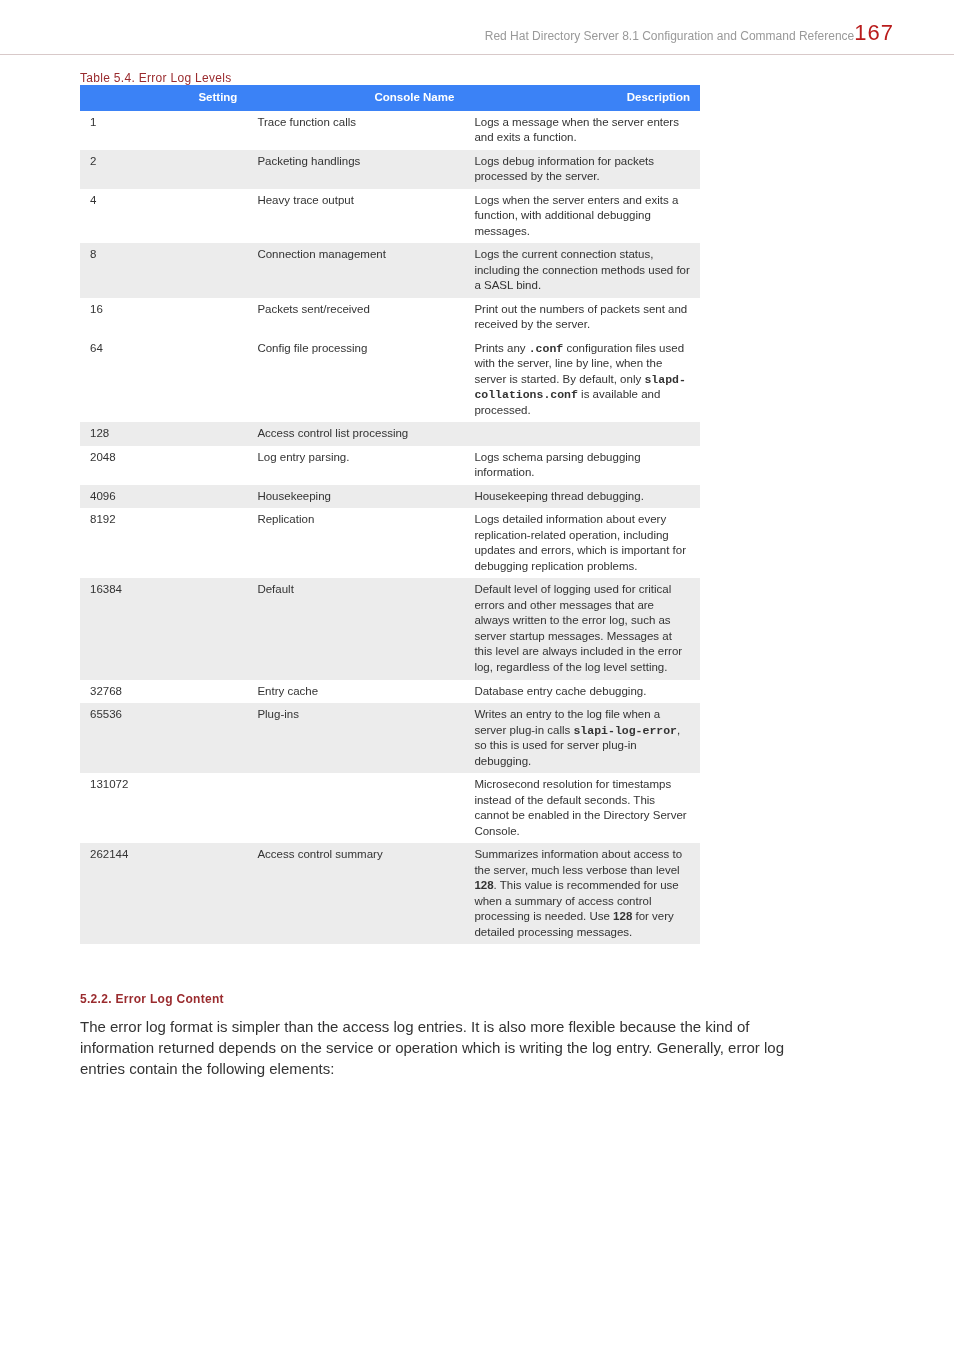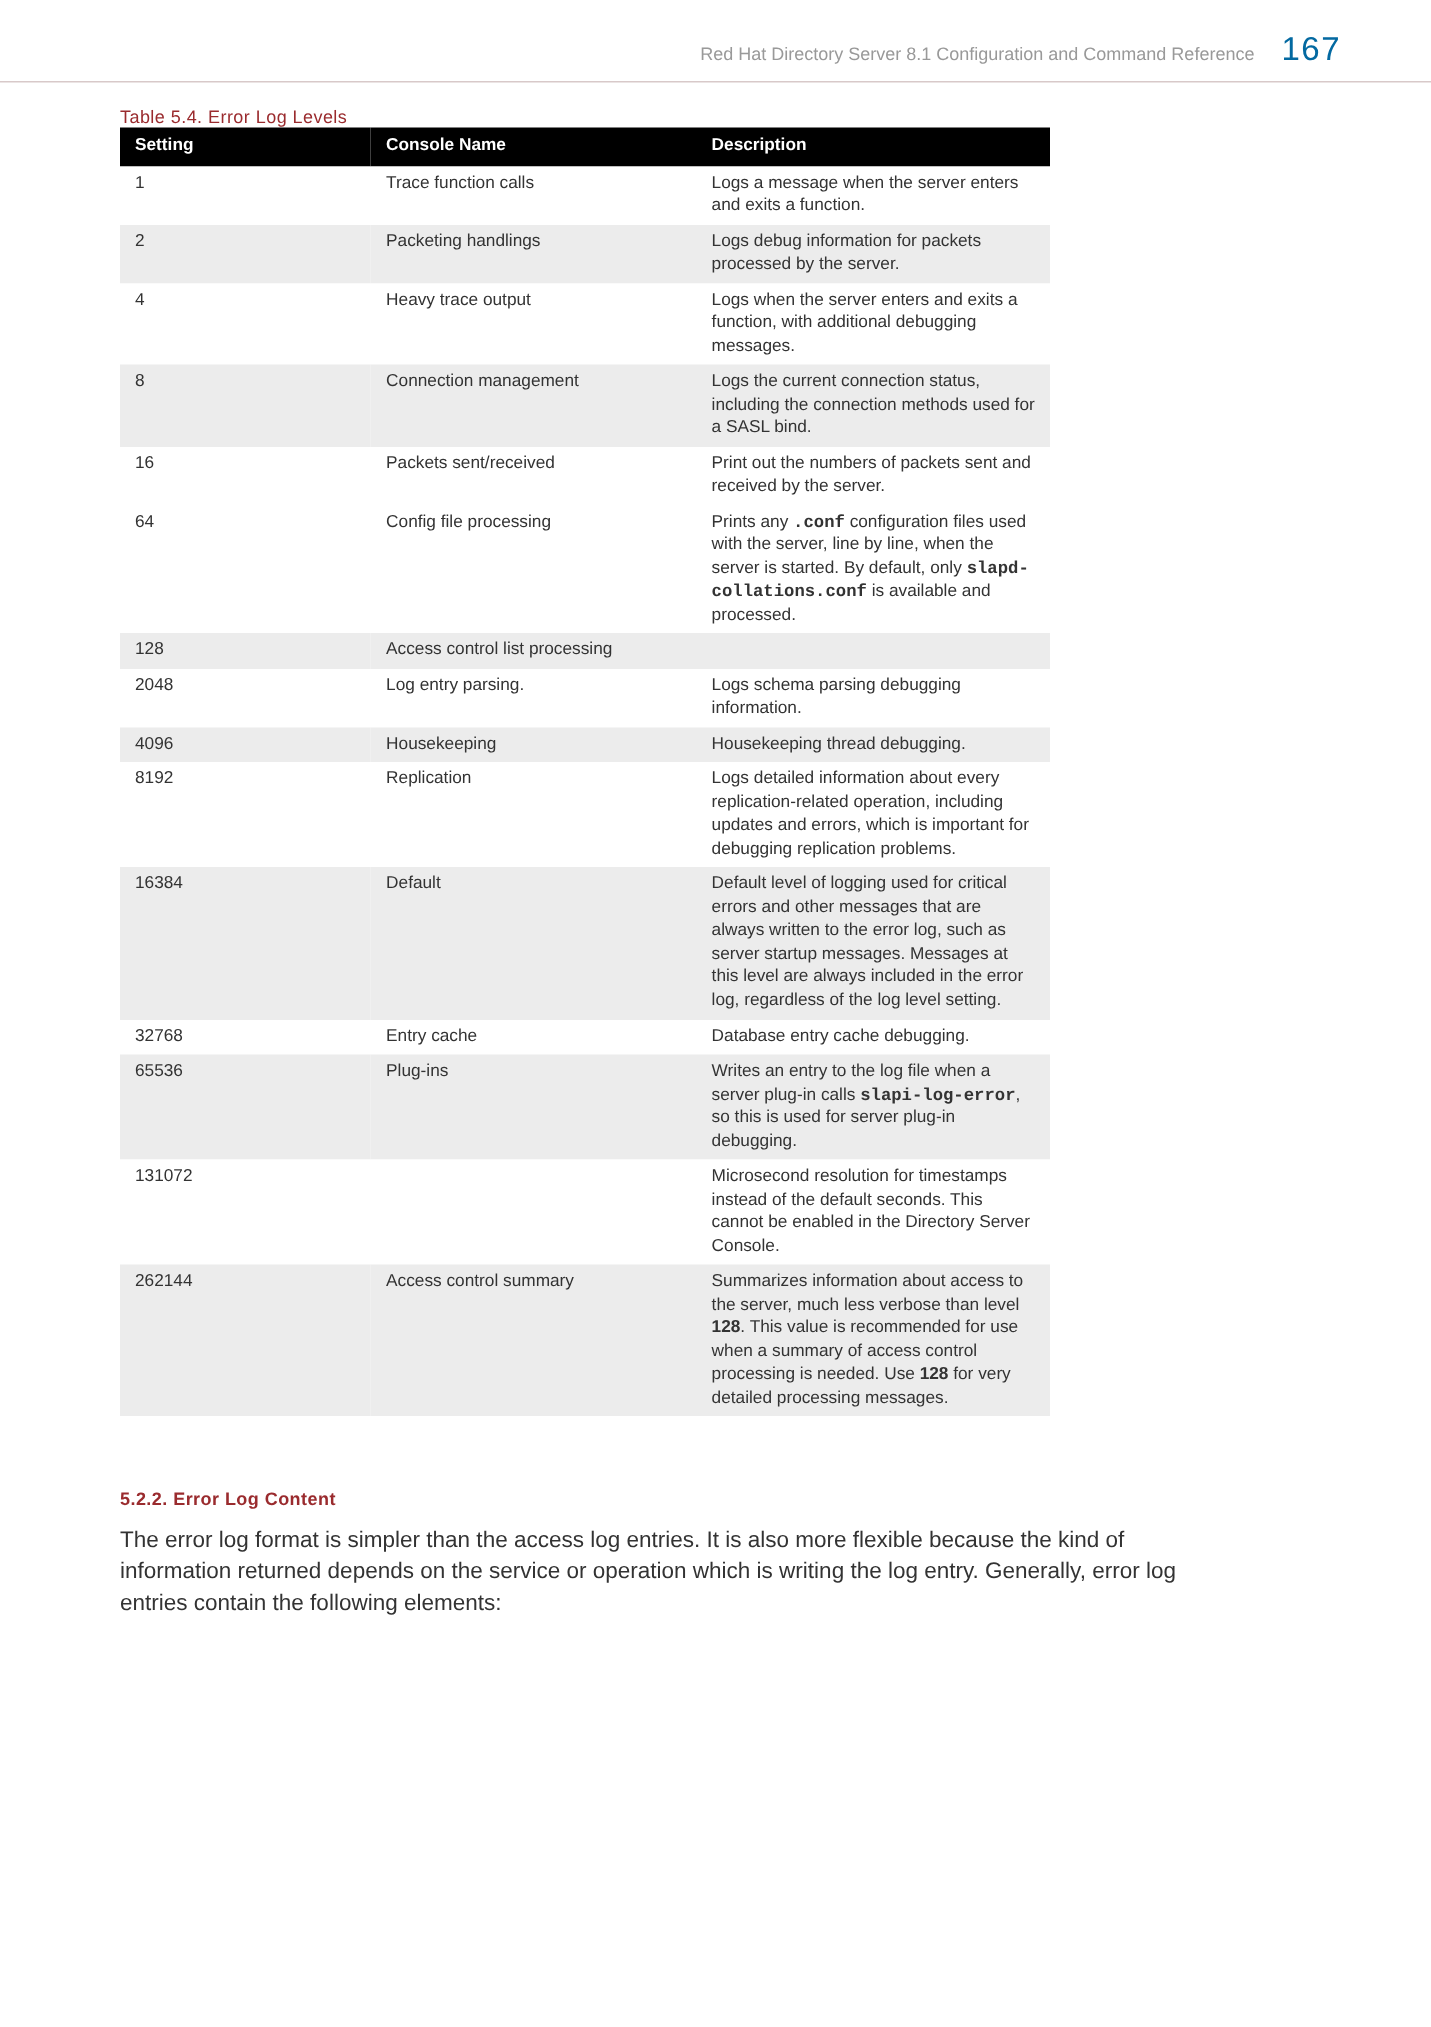--- a/index.html
+++ b/index.html
@@ -14,24 +14,23 @@
       display: flex;
       justify-content: flex-end;
       align-items: baseline;
       padding: 20px 60px 8px 0;
       border-bottom: 1px solid #d8c9c9;
       margin-bottom: 16px;
     }
     .page-header-title {
       color: #999;
       font-size: 12px;
-      margin-right: 18px;
     }
     .page-number {
-      color: #0369a1;
+      color: #b91c1c;
       font-size: 22px;
       font-weight: normal;
       letter-spacing: 1px;
     }
     .content {
       padding: 0 80px 40px 80px;
     }
     .table-caption {
       color: #9a2b2e;
       font-size: 12px;
@@ -39,23 +38,23 @@
       margin-bottom: 0px;
       letter-spacing: 0.3px;
     }
     table {
       border-collapse: collapse;
       width: 620px;
       font-size: 11.5px;
       line-height: 1.35;
     }
     thead th {
-      background-color: #000000;
+      background-color: #3b82f6;
       color: #fff;
-      text-align: left;
+      text-align: right;
       padding: 5px 10px;
       font-weight: bold;
       font-size: 11.5px;
     }
     tbody tr.even td {
       background-color: #ececec;
     }
     tbody tr.odd td {
       background-color: #fff;
     }

